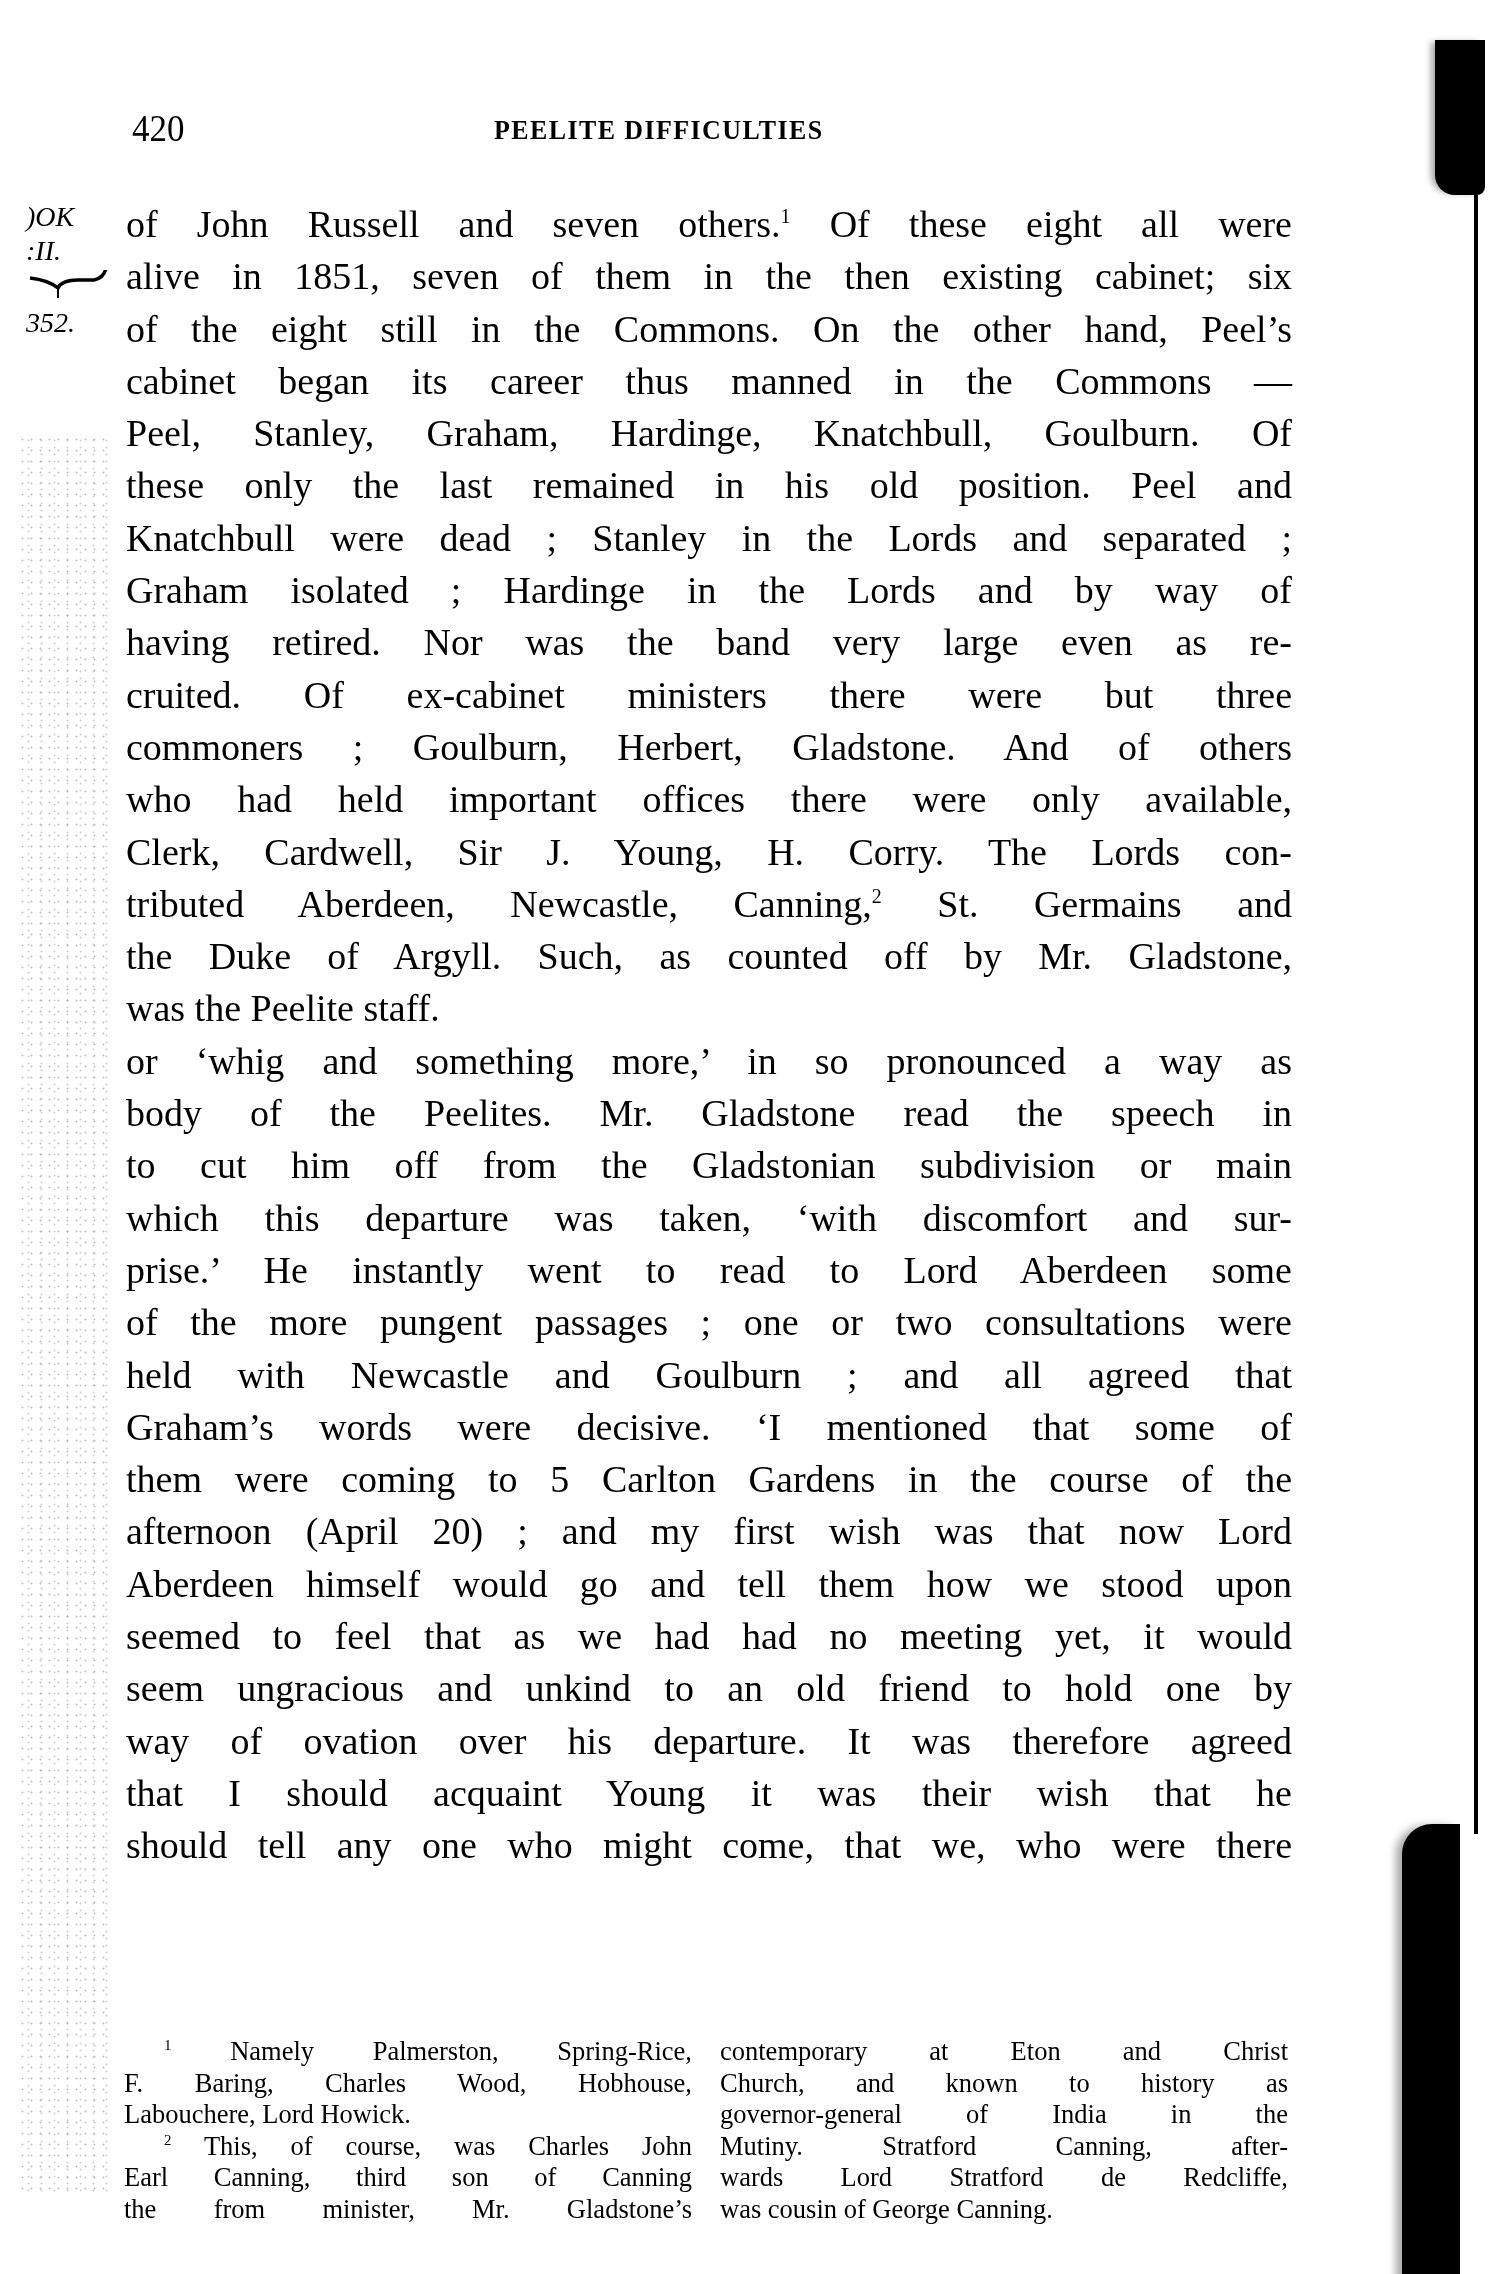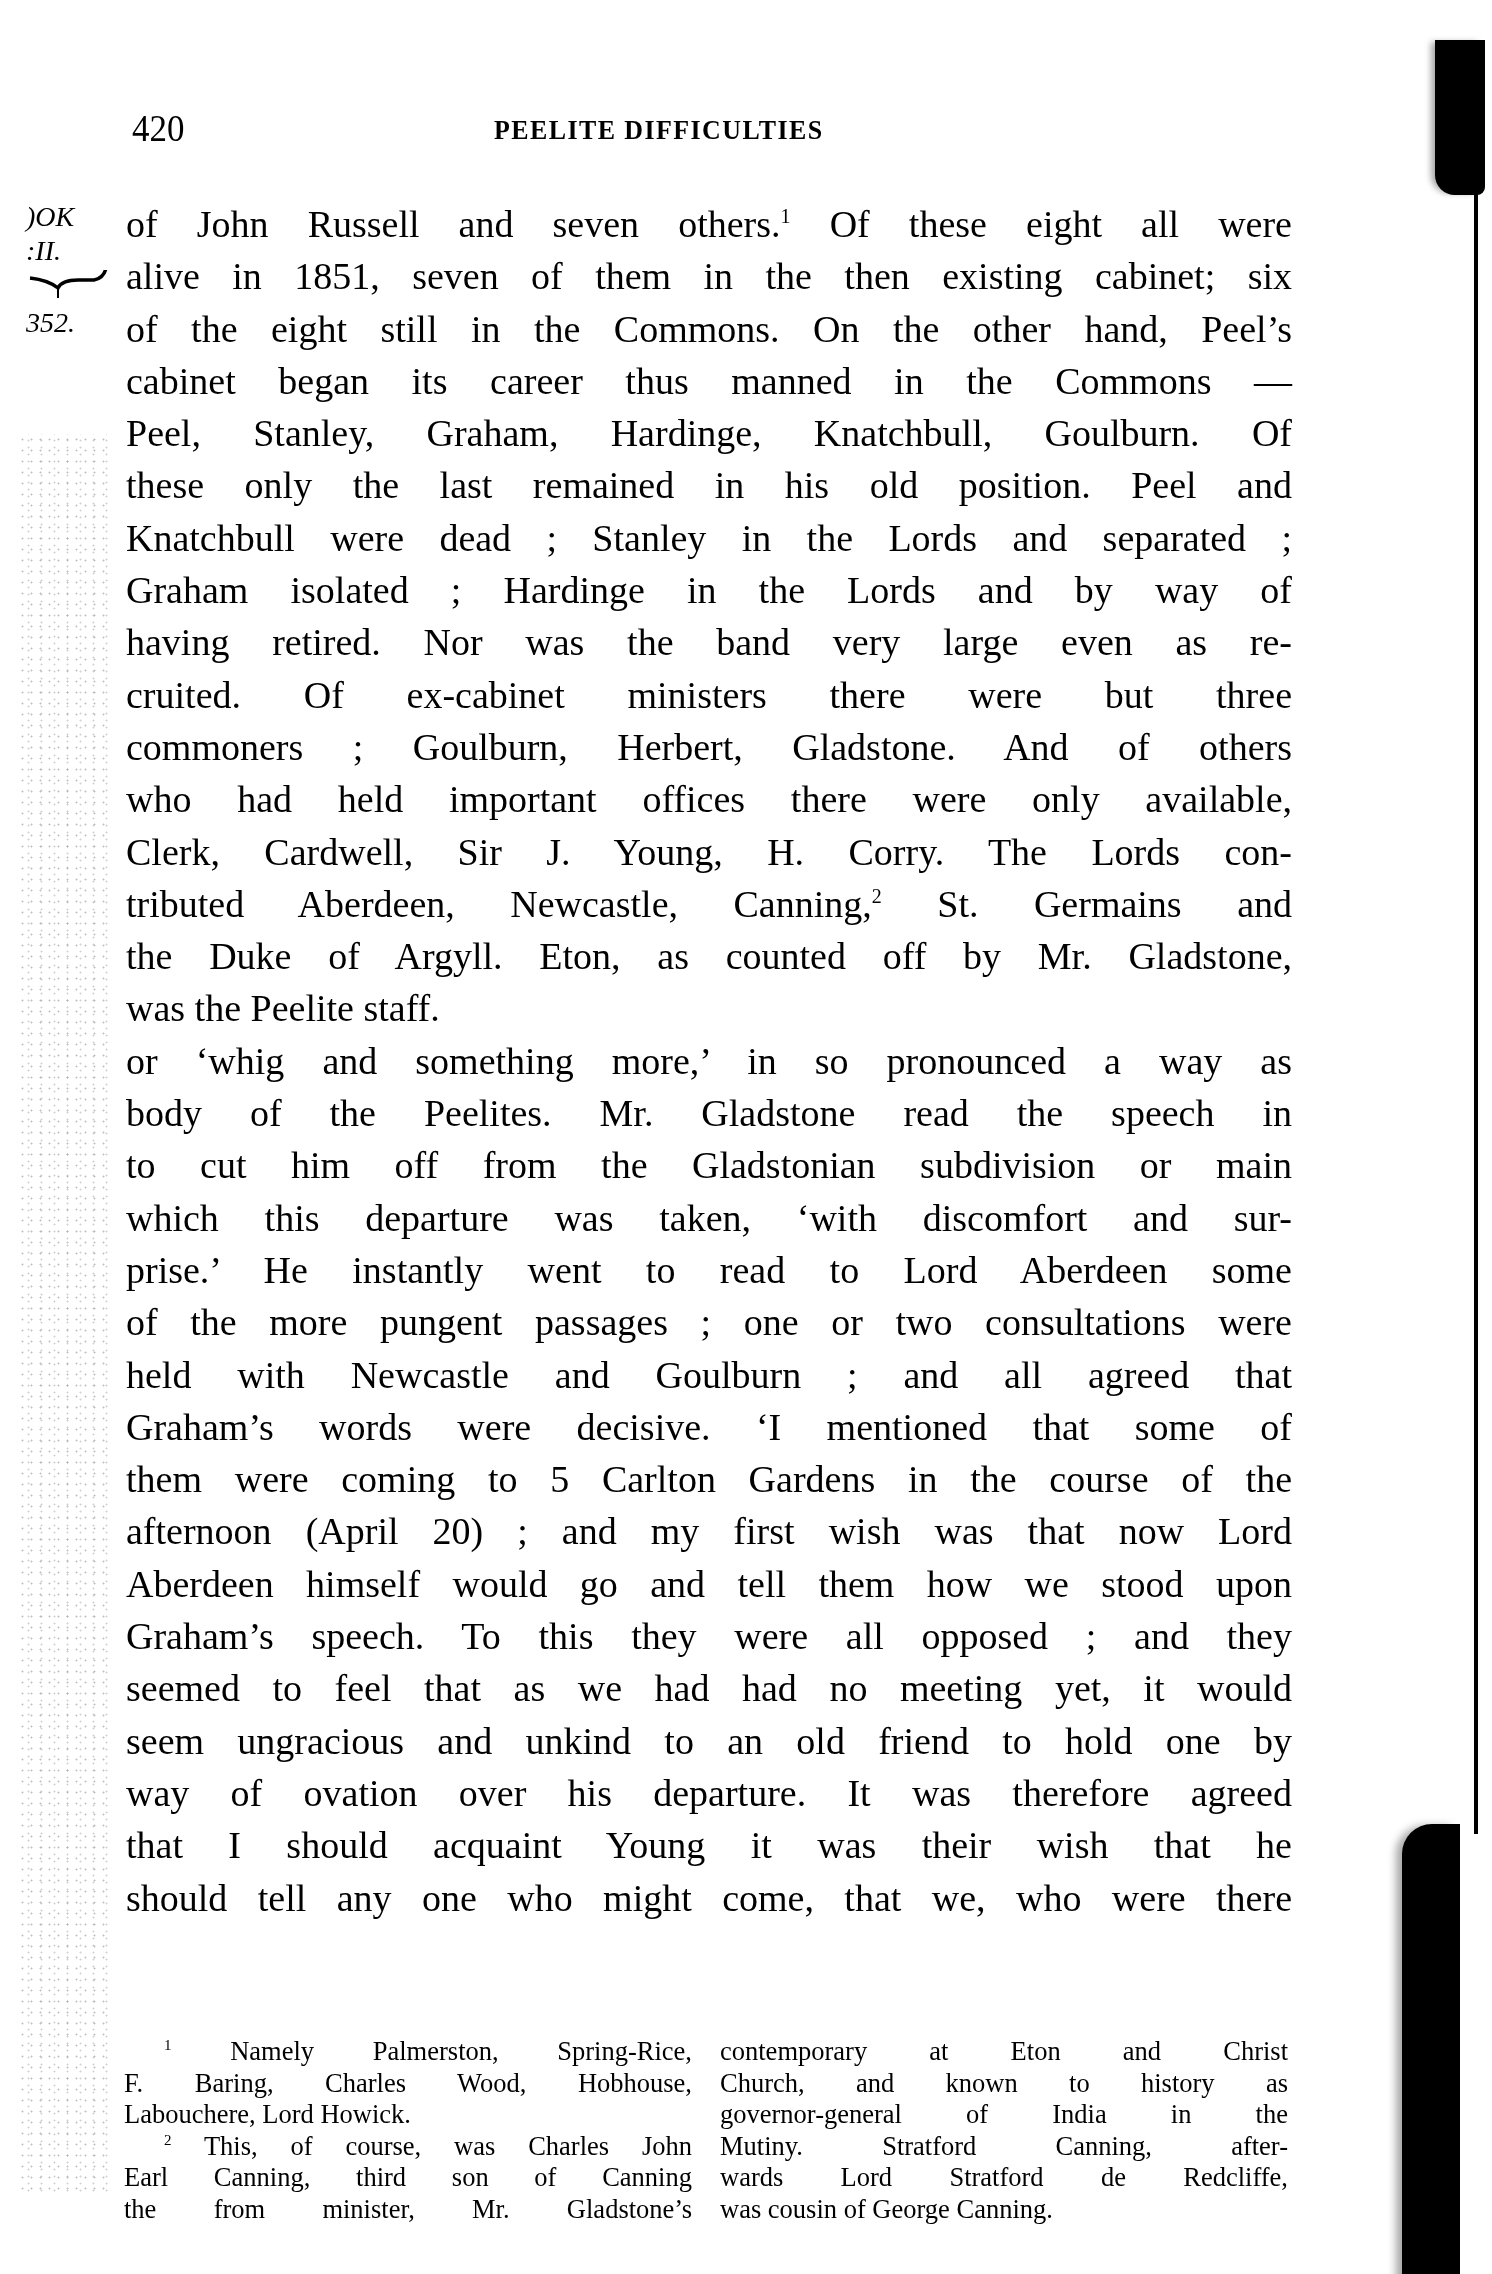--- a/index.html
+++ b/index.html
@@ -201,34 +201,33 @@
     <span class="line">Peel, Stanley, Graham, Hardinge, Knatchbull, Goulburn.  Of</span>
     <span class="line">these only the last remained in his old position.  Peel and</span>
     <span class="line">Knatchbull were dead ; Stanley in the Lords and separated ;</span>
     <span class="line">Graham isolated ; Hardinge in the Lords and by way of</span>
     <span class="line">having retired.  Nor was the band very large even as re-</span>
     <span class="line">cruited.  Of ex-cabinet ministers there were but three</span>
     <span class="line">commoners ; Goulburn, Herbert, Gladstone.  And of others</span>
     <span class="line">who had held important offices there were only available,</span>
     <span class="line">Clerk, Cardwell, Sir J. Young, H. Corry.  The Lords con-</span>
     <span class="line"><span>tributed Aberdeen, Newcastle, Canning,</span><sup>2</sup><span> St. Germains and</span></span>
-    <span class="line">the Duke of Argyll.  Eton, as counted off by Mr. Gladstone,</span>
+    <span class="line">the Duke of Argyll.  Such, as counted off by Mr. Gladstone,</span>
     <span class="line last">was the Peelite staff.</span>
     <span class="line">or ‘whig and something more,’ in so pronounced a way as</span>
     <span class="line">body of the Peelites.  Mr. Gladstone read the speech in</span>
     <span class="line">to cut him off from the Gladstonian subdivision or main</span>
     <span class="line">which this departure was taken, ‘with discomfort and sur-</span>
     <span class="line">prise.’  He instantly went to read to Lord Aberdeen some</span>
     <span class="line">of the more pungent passages ; one or two consultations were</span>
     <span class="line">held with Newcastle and Goulburn ; and all agreed that</span>
     <span class="line">Graham’s words were decisive.  ‘I mentioned that some of</span>
     <span class="line">them were coming to 5 Carlton Gardens in the course of the</span>
     <span class="line">afternoon (April 20) ; and my first wish was that now Lord</span>
     <span class="line">Aberdeen himself would go and tell them how we stood upon</span>
-    <span class="line">Graham’s speech.  To this they were all opposed ; and they</span>
     <span class="line">seemed to feel that as we had had no meeting yet, it would</span>
     <span class="line">seem ungracious and unkind to an old friend to hold one by</span>
     <span class="line">way of ovation over his departure.  It was therefore agreed</span>
     <span class="line">that I should acquaint Young it was their wish that he</span>
     <span class="line">should tell any one who might come, that we, who were there</span>
   </div>
 
   <div class="footnotes">
     <div class="fn-col left">
       <span class="fn-line indent"><sup>1</sup> <span>Namely Palmerston, Spring-Rice,</span></span>

